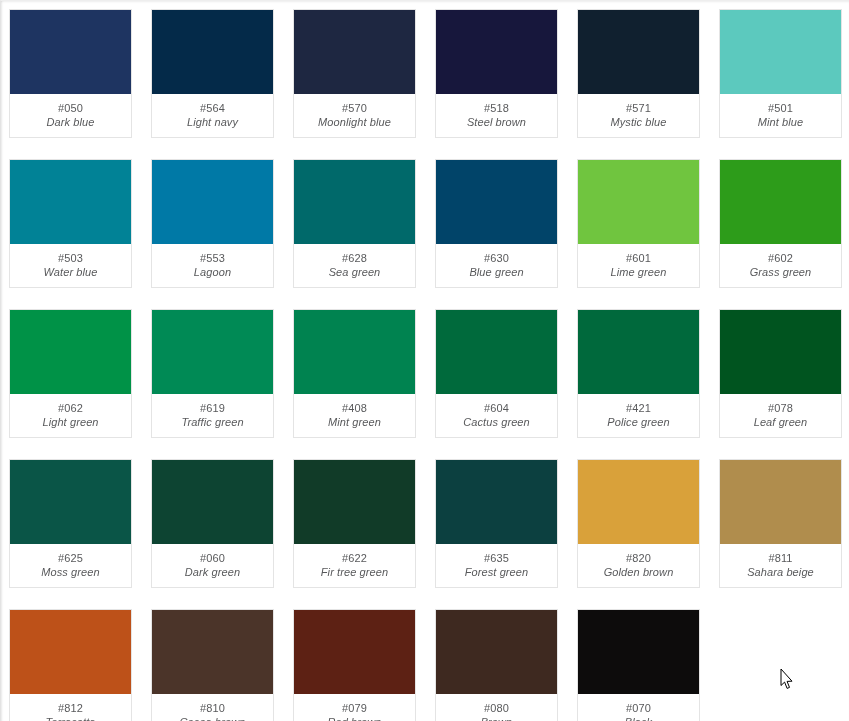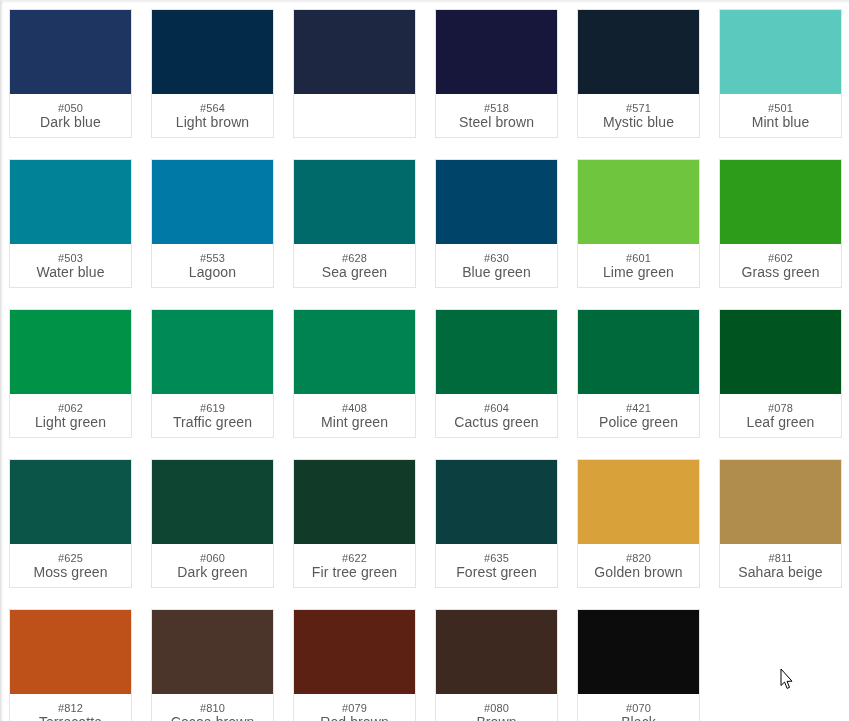--- a/index.html
+++ b/index.html
@@ -66,25 +66,26 @@
   .swatch-code {
     display: block;
     font-size: 11px;
     line-height: 14px;
     color: #58595b;
     letter-spacing: 0.1px;
   }
 
   .swatch-name {
     display: block;
-    font-size: 14px;
+    font-size: 11px;
     line-height: 14px;
     color: #58595b;
     letter-spacing: 0.1px;
     white-space: nowrap;
+    font-style: italic;
   }
 
   
   #mouse-cursor {
     position: absolute;
     left: 779px;
     top: 668px;
     width: 14px;
     height: 21px;
     pointer-events: none;
@@ -101,25 +102,29 @@
         <div class="swatch-color" style="background-color: rgb(30, 52, 97);"></div>
         <div class="swatch-caption">
           <span class="swatch-code">#050</span>
           <span class="swatch-name">Dark blue</span>
         </div>
       </div>
       <div class="swatch-card">
         <div class="swatch-color" style="background-color: rgb(4, 42, 73);"></div>
         <div class="swatch-caption">
           <span class="swatch-code">#564</span>
-          <span class="swatch-name">Light brown</span>
+          <span class="swatch-name">Light navy</span>
         </div>
       </div>
       <div class="swatch-card">
         <div class="swatch-color" style="background-color: rgb(30, 39, 65);"></div>
+        <div class="swatch-caption">
+          <span class="swatch-code">#570</span>
+          <span class="swatch-name">Moonlight blue</span>
+        </div>
       </div>
       <div class="swatch-card">
         <div class="swatch-color" style="background-color: rgb(23, 23, 60);"></div>
         <div class="swatch-caption">
           <span class="swatch-code">#518</span>
           <span class="swatch-name">Steel brown</span>
         </div>
       </div>
       <div class="swatch-card">
         <div class="swatch-color" style="background-color: rgb(16, 32, 47);"></div>

